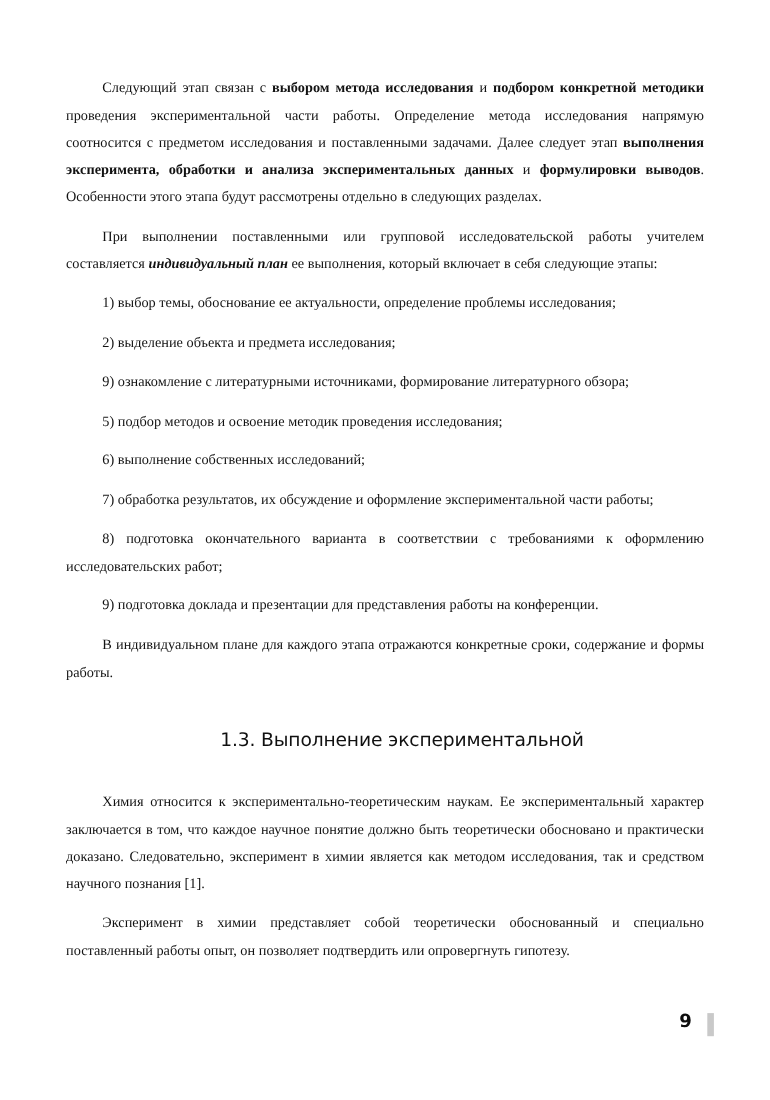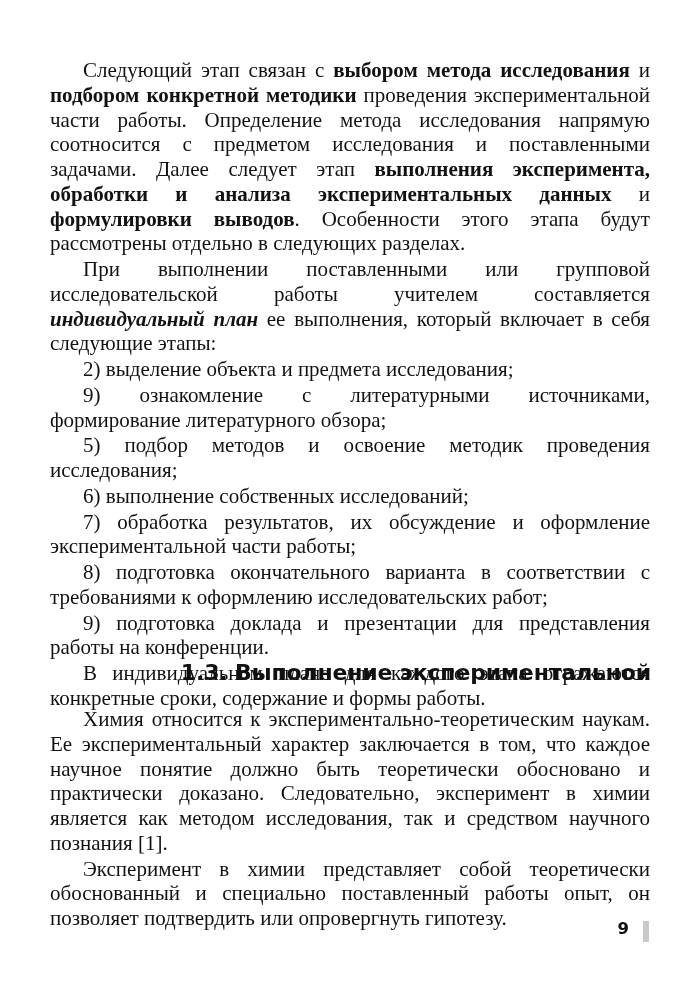--- a/index.html
+++ b/index.html
@@ -26,22 +26,22 @@
   }
 
   .body-text {
     position: absolute;
     left: 0;
     top: 57px;
     width: 602px;
   }
 
   p.para {
-    margin: 1px;
-    font-size: 21px;
+    margin: 11px;
+    font-size: 13px;
     line-height: 24.75px;
     text-align: justify;
     text-indent: 33px;
     text-justify: inter-word;
     hyphens: manual;
   }
 
   b.bold {
     font-weight: 700;
   }
@@ -55,26 +55,26 @@
   .heading-block {
     position: absolute;
     left: 31px;
     top: 659px;
     width: 571px;
   }
 
   h2.section-heading {
     margin: 0;
     font-family: "DejaVu Sans", "Liberation Sans", sans-serif;
-    font-size: 22px;
-    font-weight: 700;
+    font-size: 17px;
+    font-weight: 400;
     line-height: 28.5px;
     letter-spacing: -0.15px;
     color: #101010;
-    text-align: right;
+    text-align: center;
   }
 
   .tail-text {
     position: absolute;
     left: 0;
     top: 706px;
     width: 602px;
   }
 
   .footer {
@@ -109,20 +109,21 @@
 <body>
 
 <div class="page">
 
   <div class="body-text">
 
     <p class="para"><span>Следующий этап связан с </span><b class="bold">выбором метода исследования</b><span> и </span><b class="bold">подбором конкретной методики</b><span> проведения экспериментальной части работы. Определение метода исследования напрямую соотносится с предметом исследования и поставленными задачами. Далее следует этап </span><b class="bold">выполнения эксперимента, обработки и анализа экспериментальных данных</b><span> и </span><b class="bold">формулировки выводов</b><span>. Особенности этого этапа будут рассмотрены отдельно в следующих разделах.</span></p>
 
     <p class="para"><span>При выполнении поставленными или групповой исследовательской работы учителем составляется </span><i class="bolditalic">индивидуальный план</i><span> ее выполнения, который включает в себя следующие этапы:</span></p>
 
+    <p class="para">1) выбор темы, обоснование ее актуальности, определение проблемы исследования;</p>
     <p class="para">2) выделение объекта и предмета исследования;</p>
     <p class="para">9) ознакомление с литературными источниками, формирование литературного обзора;</p>
     <p class="para">5) подбор методов и освоение методик проведения исследования;</p>
     <p class="para">6) выполнение собственных исследований;</p>
     <p class="para">7) обработка результатов, их обсуждение и оформление экспериментальной части работы;</p>
     <p class="para">8) подготовка окончательного варианта в соответствии с требованиями к оформлению исследовательских работ;</p>
     <p class="para">9) подготовка доклада и презентации для представления работы на конференции.</p>
 
     <p class="para">В индивидуальном плане для каждого этапа отражаются конкретные сроки, содержание и формы работы.</p>
 

